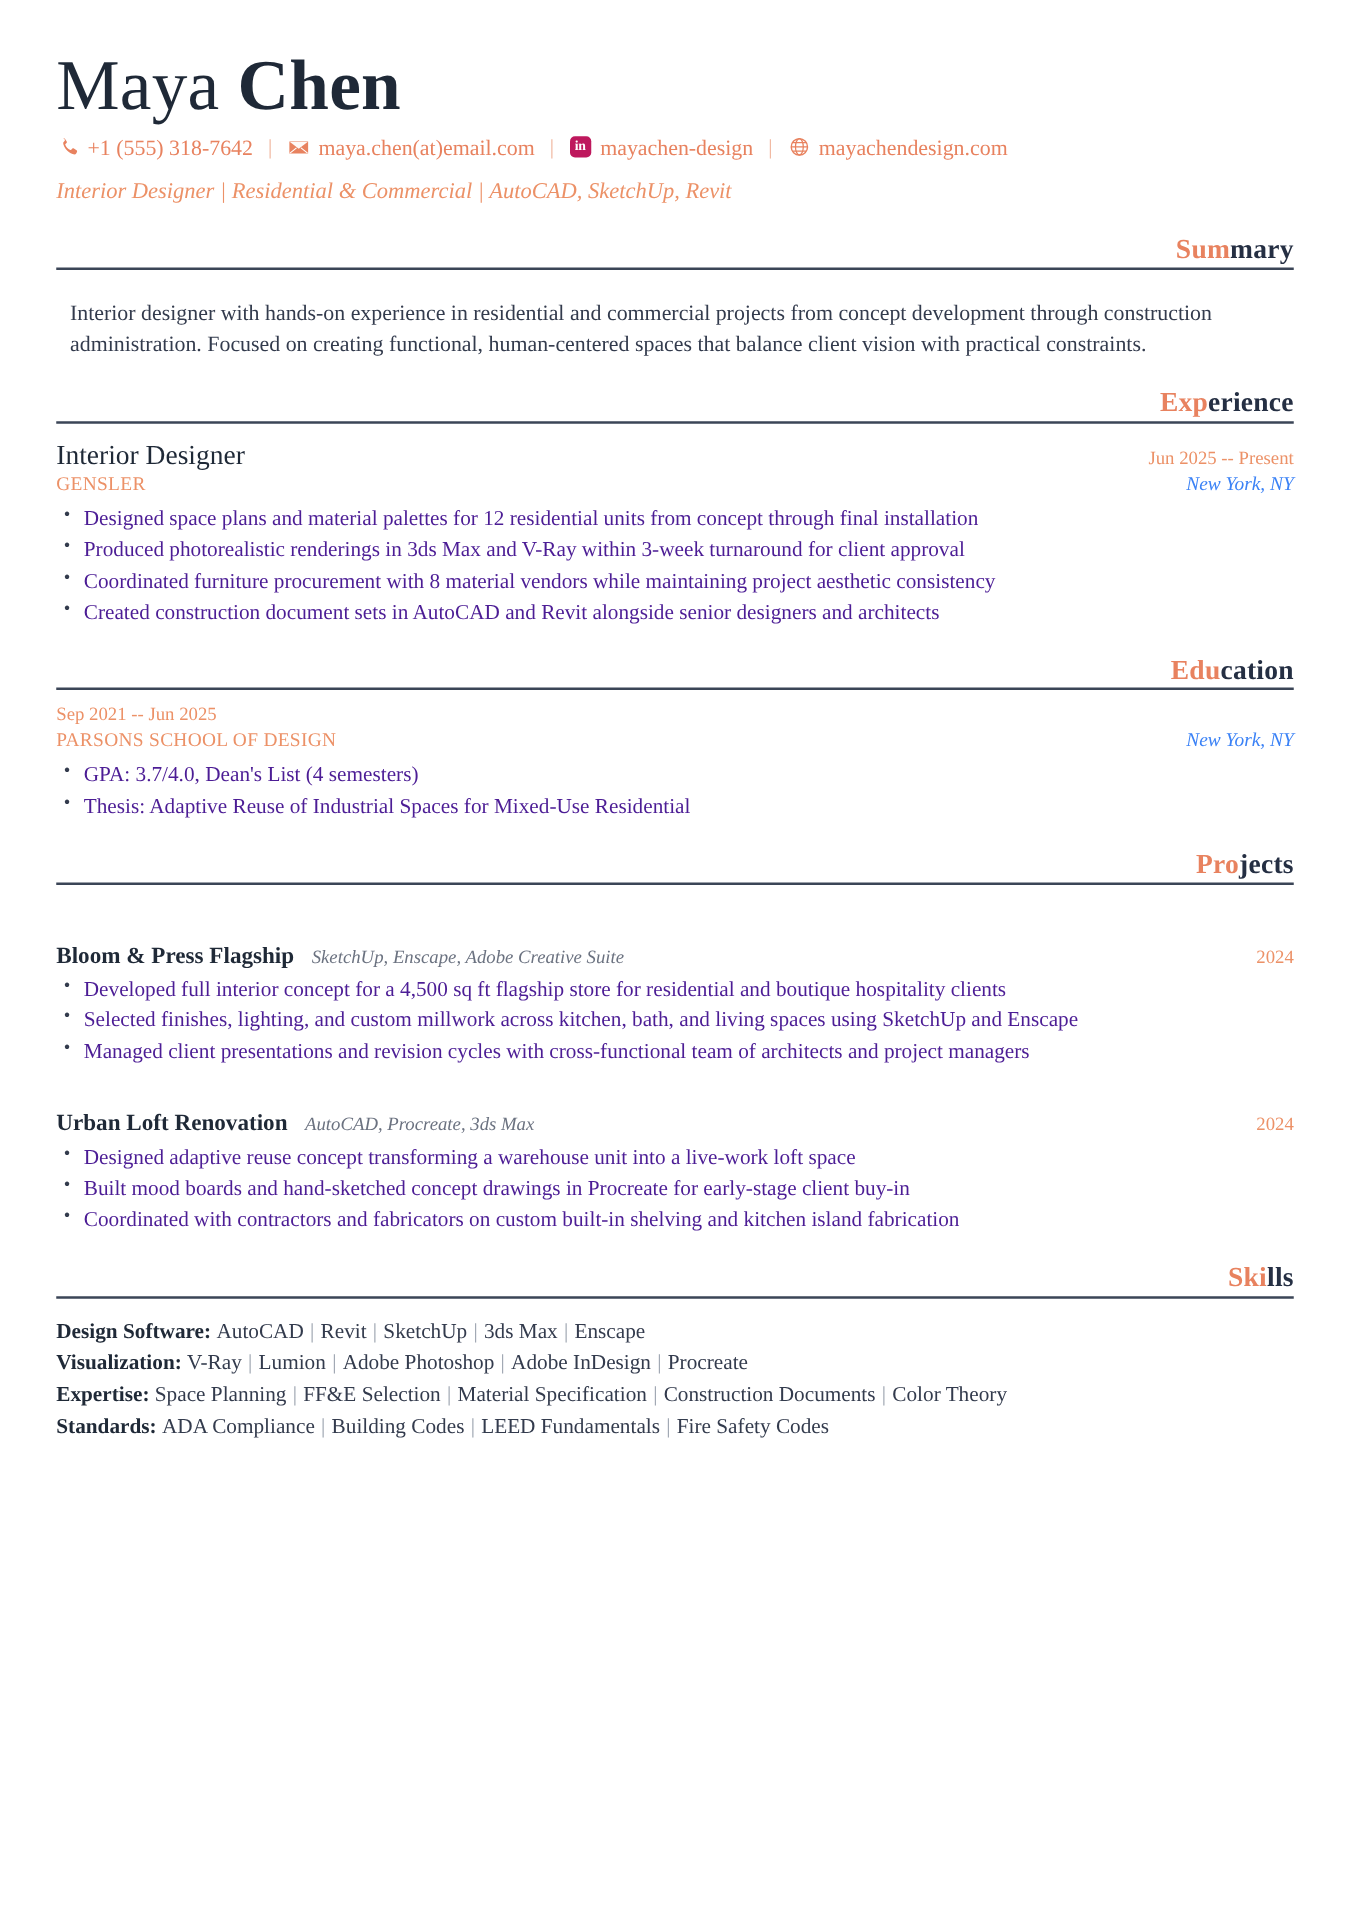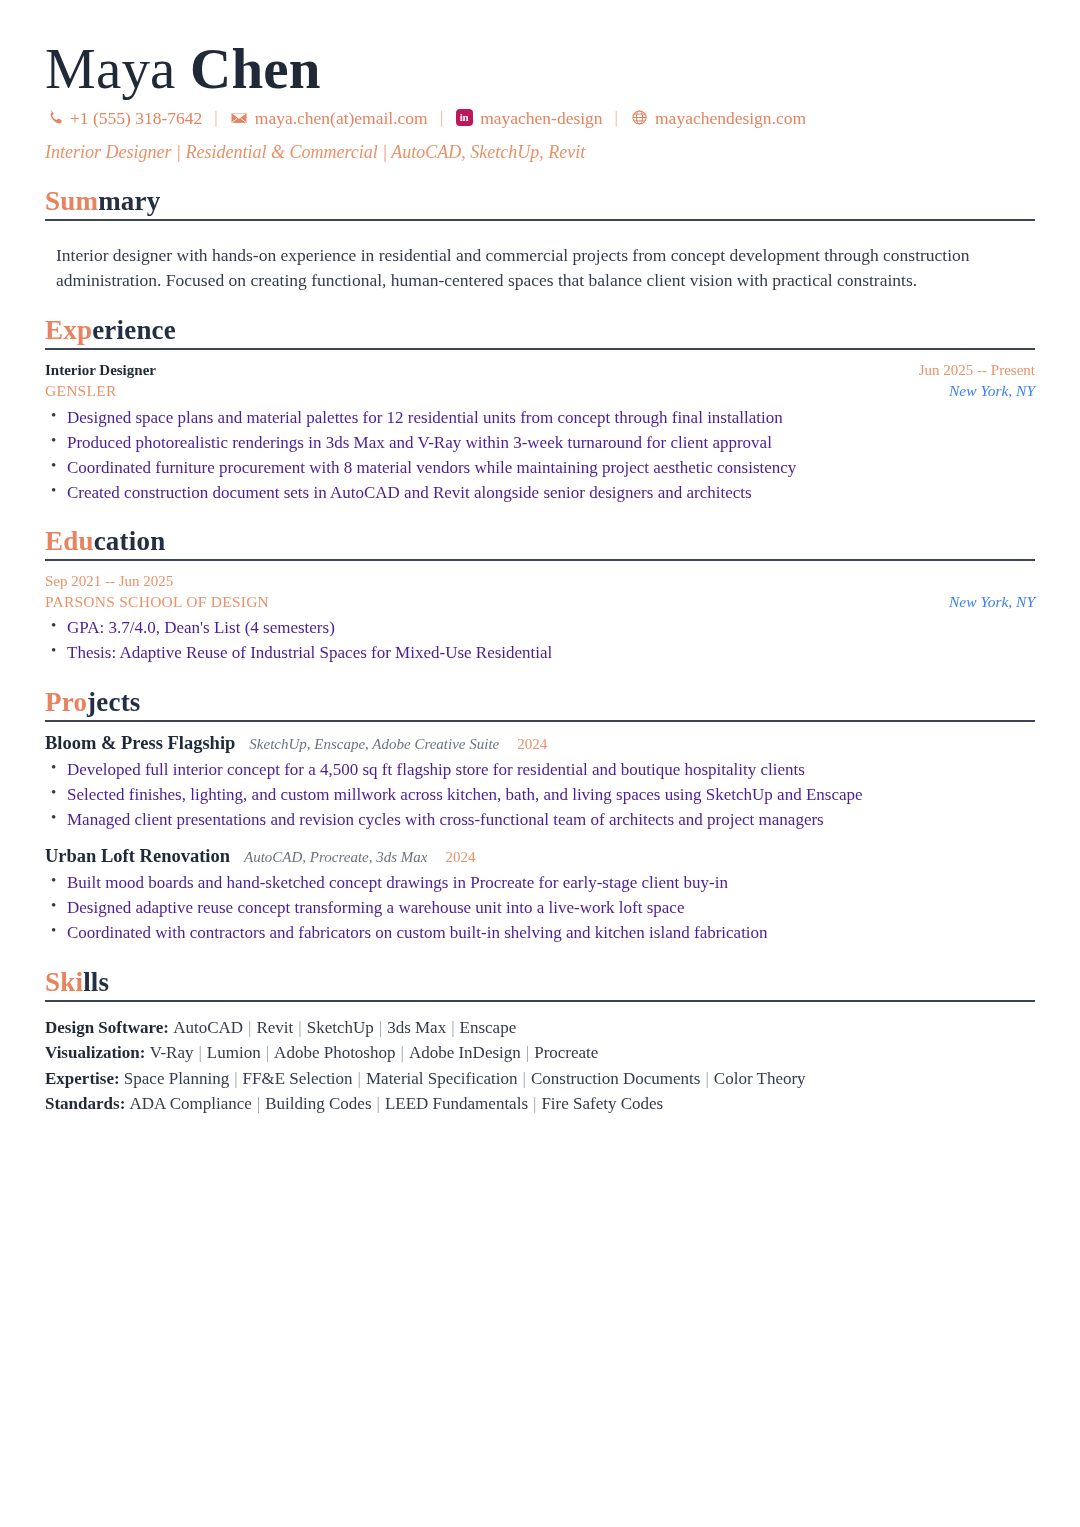--- a/index.html
+++ b/index.html
@@ -82,26 +82,27 @@
     font-size: 18px;
     font-style: italic;
     color: #ec9167;
     margin: 11px 0 0 0;
     line-height: 1.3;
   }
 
   
   .section { margin-top: 22px; }
   .section-title {
-    font-size: 27px;
+    font-size: 22px;
     font-weight: 700;
     line-height: 1.15;
     margin: 0 0 2px 0;
     color: #252f43;
     letter-spacing: 0.2px;
+    text-align: right;
   }
   .section-title .accent { color: #e8825f; }
   .rule {
     border: 0;
     border-top: 2px solid #3b4557;
     margin: 2px 0 0 0;
     width: 100%;
   }
 
   .section-body { padding-top: 11px; }
@@ -116,22 +117,22 @@
 
   
   .entry { margin-bottom: 4px; }
   .entry-row {
     display: flex;
     justify-content: space-between;
     align-items: baseline;
     gap: 18px;
   }
   .entry-title {
-    font-size: 15px;
-    font-weight: 700;
+    font-size: 22px;
+    font-weight: 400;
     color: #1f2937;
     line-height: 1.28;
   }
   .entry-date {
     font-size: 15px;
     color: #ec9167;
     white-space: nowrap;
     line-height: 1.3;
   }
   .entry-org {
@@ -167,23 +168,24 @@
     position: absolute;
     left: 6px;
     top: -1px;
     font-size: 15px;
     color: #333b4d;
   }
 
   
   .proj-head {
     display: flex;
-    justify-content: flex-start;
+    justify-content: space-between;
     align-items: baseline;
     gap: 18px;
+    margin-top: 36px;
   }
   .proj-left {
     display: flex;
     align-items: baseline;
     gap: 14px;
     flex-wrap: wrap;
   }
   .proj-name {
     font-size: 18.5px;
     font-weight: 700;
@@ -350,22 +352,22 @@
 
       <div class="project">
         <div class="proj-head">
           <span class="proj-left">
             <span class="proj-name">Urban Loft Renovation</span>
             <span class="proj-stack">AutoCAD, Procreate, 3ds Max</span>
           </span>
           <span class="proj-year">2024</span>
         </div>
         <ul class="bullets">
+            <li>Designed adaptive reuse concept transforming a warehouse unit into a live-work loft space</li>
             <li>Built mood boards and hand-sketched concept drawings in Procreate for early-stage client buy-in</li>
-            <li>Designed adaptive reuse concept transforming a warehouse unit into a live-work loft space</li>
             <li>Coordinated with contractors and fabricators on custom built-in shelving and kitchen island fabrication</li>
           </ul>
       </div>
 
     </div>
   </section>
 
   <section class="section">
     <h2 class="section-title"><span class="accent">Ski</span><span>lls</span></h2>
     <hr class="rule">

